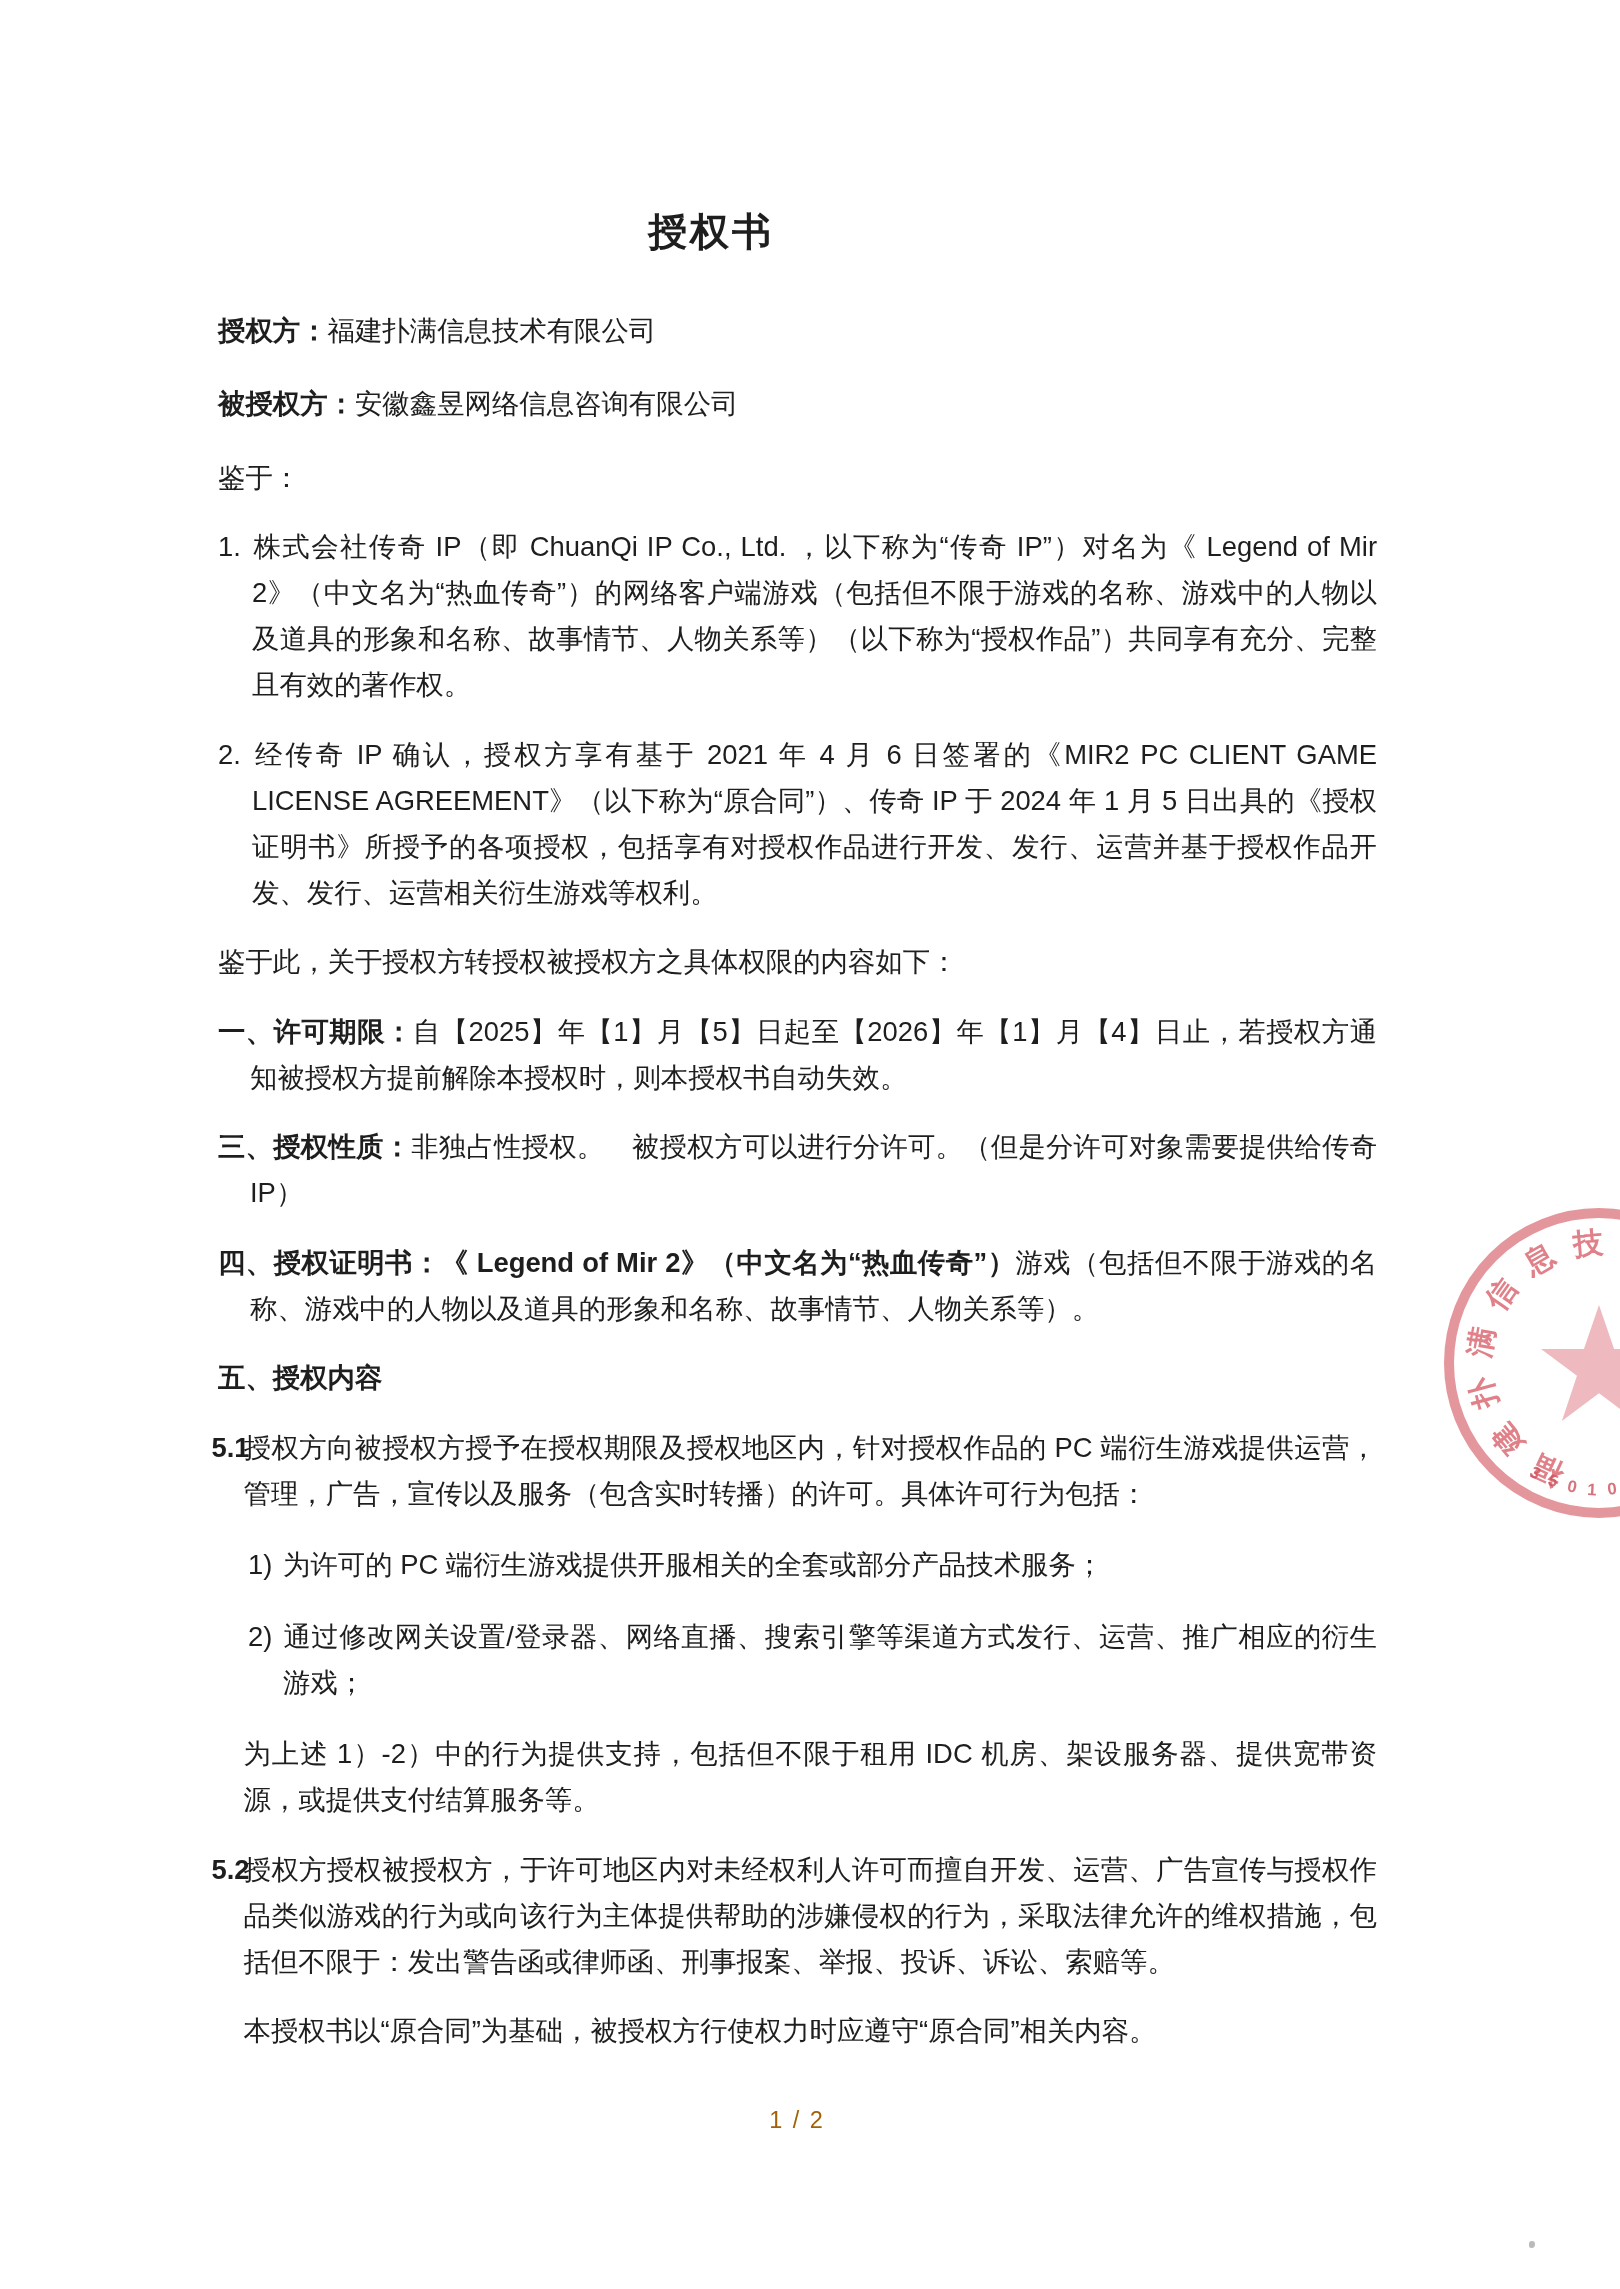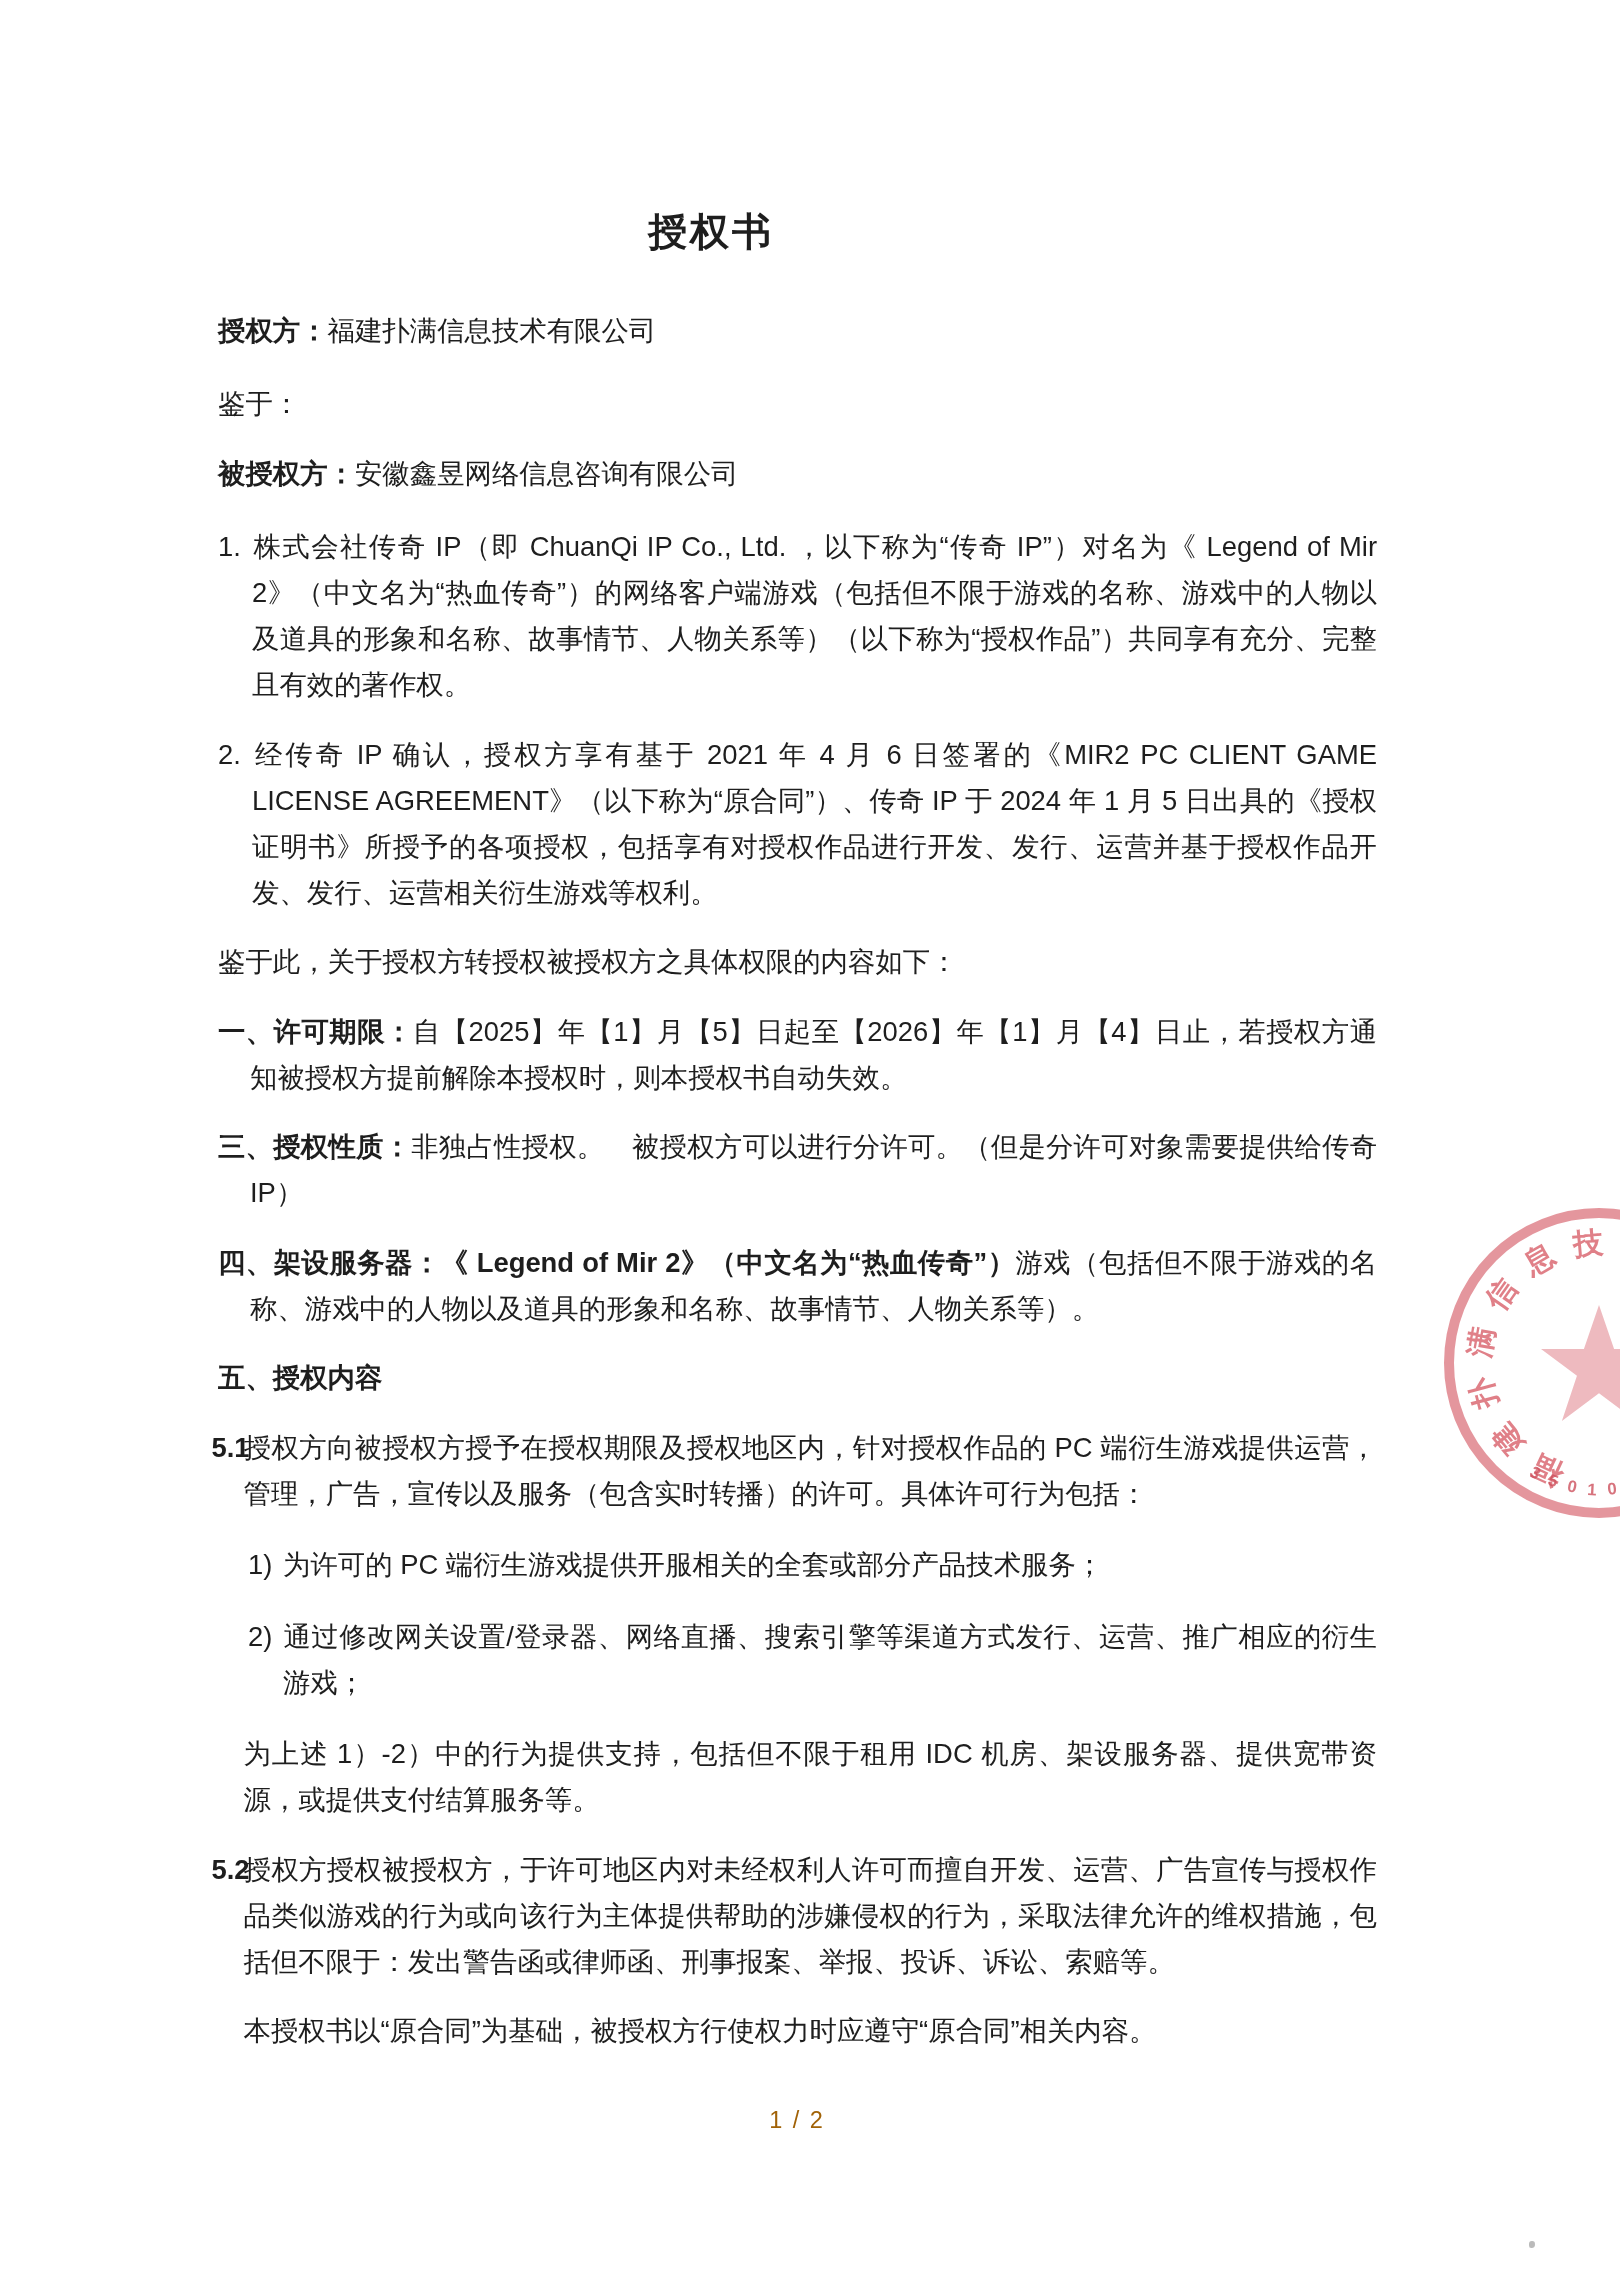--- a/index.html
+++ b/index.html
@@ -69,36 +69,36 @@
 <body>
 
 <div class="page">
 
   <div class="doc">
 
     <h1 class="title">授权书</h1>
 
     <p class="p party"><span class="b">授权方：</span><span>福建扑满信息技术有限公司</span></p>
 
+    <p class="p party"><span class="b">被授权方：</span><span>安徽鑫昱网络信息咨询有限公司</span></p>
+
     <p class="p">鉴于：</p>
-
-    <p class="p party"><span class="b">被授权方：</span><span>安徽鑫昱网络信息咨询有限公司</span></p>
 
     <div class="p hang-item"><span class="num">1.</span><span>株式会社传奇 IP（即 ChuanQi IP Co., Ltd. ，以下称为“传奇 IP”）对名为《 Legend of Mir 2》（中文名为“热血传奇”）的网络客户端游戏（包括但不限于游戏的名称、游戏中的人物以及道具的形象和名称、故事情节、人物关系等）（以下称为“授权作品”）共同享有充分、完整且有效的著作权。</span></div>
 
     <div class="p hang-item"><span class="num">2.</span><span>经传奇 IP 确认，授权方享有基于 2021 年 4 月 6 日签署的《MIR2 PC CLIENT GAME LICENSE AGREEMENT》（以下称为“原合同”）、传奇 IP 于 2024 年 1 月 5 日出具的《授权证明书》所授予的各项授权，包括享有对授权作品进行开发、发行、运营并基于授权作品开发、发行、运营相关衍生游戏等权利。</span></div>
 
     <p class="p">鉴于此，关于授权方转授权被授权方之具体权限的内容如下：</p>
 
     <div class="p hang-sec"><span class="b"><span>一、</span><span>许可期限：</span></span><span>自【2025】年【1】月【5】日起至【2026】年【1】月【4】日止，若授权方通知被授权方提前解除本授权时，则本授权书自动失效。</span></div>
 
 
     <div class="p hang-sec"><span class="b"><span>三、</span><span>授权性质：</span></span><span>非独占性授权。　被授权方可以进行分许可。（但是分许可对象需要提供给传奇 IP）</span></div>
 
-    <div class="p hang-sec"><span class="b"><span>四、</span><span>架设服务器：</span><span>《 Legend of Mir 2》（中文名为“热血传奇”）</span></span><span>游戏（包括但不限于游戏的名称、游戏中的人物以及道具的形象和名称、故事情节、人物关系等）。</span></div>
+    <div class="p hang-sec"><span class="b"><span>四、</span><span>授权证明书：</span><span>《 Legend of Mir 2》（中文名为“热血传奇”）</span></span><span>游戏（包括但不限于游戏的名称、游戏中的人物以及道具的形象和名称、故事情节、人物关系等）。</span></div>
 
     <div class="p hang-sec b"><span>五、</span><span>授权内容</span></div>
 
     <div class="p hang-clause"><span class="num">5.1</span><span>授权方向被授权方授予在授权期限及授权地区内，针对授权作品的 PC 端衍生游戏提供运营，管理，广告，宣传以及服务（包含实时转播）的许可。具体许可行为包括：</span></div>
 
     <div class="p sub"><span class="num">1)</span><span>为许可的 PC 端衍生游戏提供开服相关的全套或部分产品技术服务；</span></div>
 
     <div class="p sub"><span class="num">2)</span><span>通过修改网关设置/登录器、网络直播、搜索引擎等渠道方式发行、运营、推广相应的衍生游戏；</span></div>
 
     <p class="p indent26">为上述 1）-2）中的行为提供支持，包括但不限于租用 IDC 机房、架设服务器、提供宽带资源，或提供支付结算服务等。</p>

